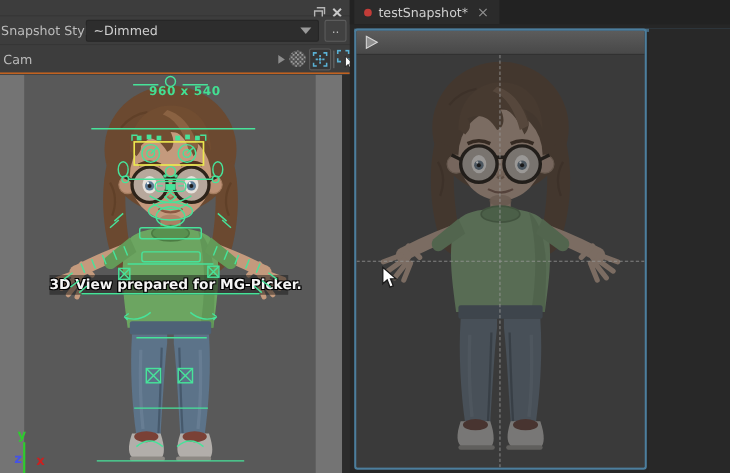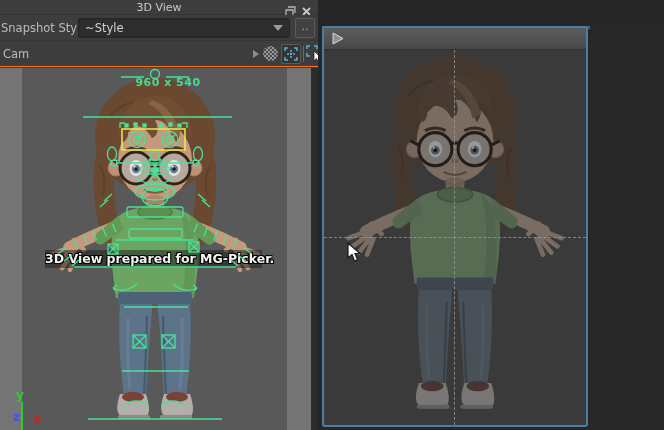--- a/index.html
+++ b/index.html
@@ -156,37 +156,36 @@
         <rect y="2" width="2" height="2" fill="#4a4a4a"></rect>
     </pattern>
   </defs>
 </svg>
 
 <div class="app">
 
   <div class="left-panel">
 
     <div class="titlebar">
-      <span class="title">3D View</span>
       <span class="win-btn restore">
         <svg width="12" height="11">
             <path d="M3,1 h7 v6 M1,4 h7 v6 h-7 z" fill="none" stroke="#b5b5b5" stroke-width="1.3"></path>
           </svg>
       </span>
       <span class="win-btn close">
         <svg width="11" height="11">
             <path d="M2,2 L9,9 M9,2 L2,9" stroke="#c8c8c8" stroke-width="1.8"></path>
           </svg>
       </span>
     </div>
 
     <div class="row row-style">
       <span class="lbl" style="left:1px">Snapshot Style</span>
       <div class="dropdown" style="left:78px; width:212px">
-        <span class="val">~Style</span>
+        <span class="val">~Dimmed</span>
         <span class="caret"></span>
       </div>
       <div class="more-btn">..</div>
     </div>
 
     <div class="row row-cam">
       <span class="lbl" style="left:3px">Cam</span>
       <span class="expand-tri" style="left:253px; top:9px"></span>
       <span class="tool-icon" style="left:262px">
         <svg width="17" height="17">
@@ -288,20 +287,27 @@
         <span class="axis-y">y</span>
         <span class="axis-z">z</span>
         <span class="axis-x">x</span>
       </div>
     </div>
   </div>
 
   <div class="splitter"></div>
 
   <div class="right-pane">
+    <div class="tabbar">
+      <div class="tab">
+        <span class="tab-dot"></span>
+        <span class="tab-label">testSnapshot*</span>
+        <span class="tab-close">×</span>
+      </div>
+    </div>
     <div class="blue-top-line"></div>
     <div class="right-gutter"></div>
 
     <div class="body-panel">
       <div class="body-header">
         <svg width="12" height="13">
           <path d="M1,1 L11,6.5 L1,12 Z" fill="#909090" stroke="#d8d8d8" stroke-width="1"></path>
         </svg>
       </div>
       <div class="snap-viewport">

